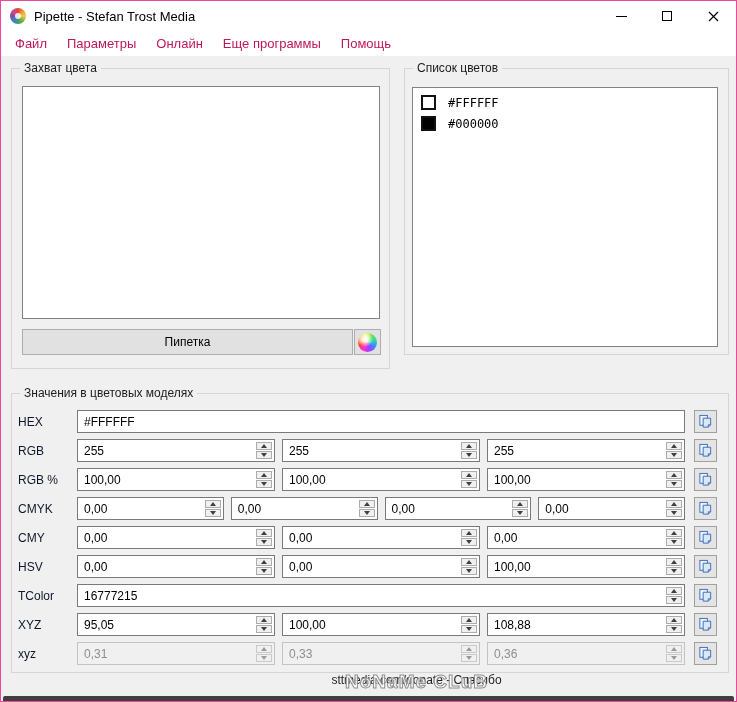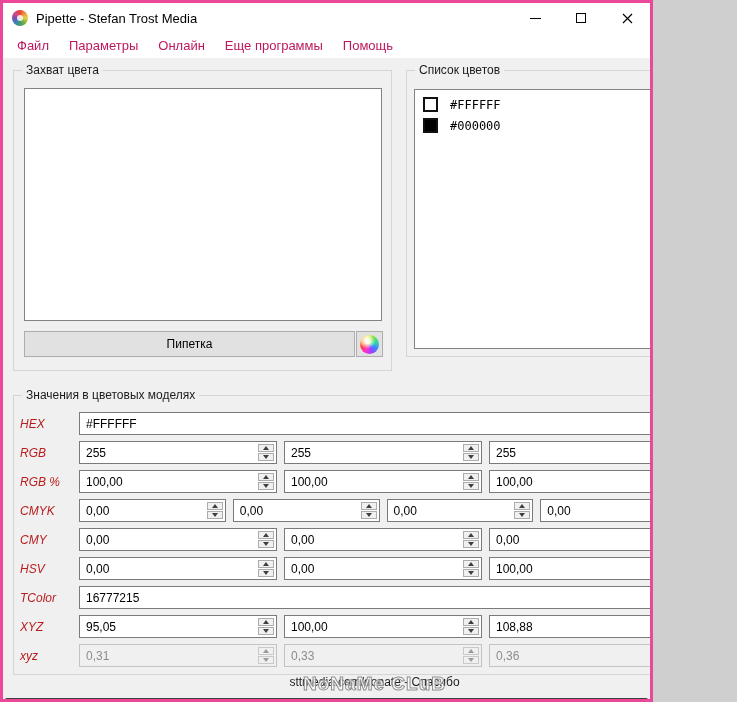--- a/index.html
+++ b/index.html
@@ -1,20 +1,20 @@
 <!DOCTYPE html>
 <html><head>
 <meta charset="utf-8">
 <style>
   * { margin:0; padding:0; box-sizing:border-box; }
   html,body { background:#cfcfcf; }
   #app {
-    position:relative; width:653px; height:702px;
+    position:relative; width:737px; height:702px;
     background:#f0f0f0; overflow:hidden;
-    border:3px solid #ec4899;
+    border:1px solid #ec4899;
     font-family:"Liberation Sans", sans-serif;
     font-size:12px; color:#1b1b1b;
   }
   
   #titlebar { position:absolute; left:0; top:0; width:100%; height:30px; background:#ffffff; display:flex; align-items:center; }
   #app-icon { width:16px; height:16px; margin:0 8px 0 9px; border-radius:50%;
     background:conic-gradient(#e5413c,#f09738,#e8d24a,#7fb241,#3e9c6b,#3f7fc1,#7a4fa8,#d44a84,#e5413c);
     position:relative; }
   #app-icon::after { content:""; position:absolute; left:5px; top:5px; width:6px; height:6px; border-radius:50%; background:#fefefe; opacity:.85; }
   #window-title { font-size:13px; color:#000; }
@@ -38,21 +38,21 @@
       conic-gradient(from 210deg, #ff2fd4,#ff4040,#ffb23e,#f6f23a,#6fe13c,#2fd4b0,#3e86ff,#a03eff,#ff2fd4); }
   #list-group { left:403px; top:67px; width:325px; height:287px;text-align:right; }
   #color-listbox { position:absolute; left:7px; top:18px; width:306px; height:260px; background:#ffffff; border:1px solid #828282; padding:4px 0; overflow:hidden; }
   .clist-item { display:flex; align-items:center; height:21px; padding-left:8px; }
   .swatch { width:15px; height:15px; border:2px solid #111; margin-right:12px; flex:0 0 auto; }
   .clist-label { font-family:"DejaVu Sans Mono", monospace; font-size:12px; color:#000; }
   
   #values-group { left:10px; top:392px; width:718px; height:280px; }
   #vrows { position:absolute; left:6px; top:16px; right:11px; display:flex; flex-direction:column; gap:6px; }
   .vrow { display:flex; align-items:center; height:23px; }
-  .vlabel { width:59px; flex:0 0 auto; font-size:12px; color:#b91c1c;font-style:italic; }
+  .vlabel { width:59px; flex:0 0 auto; font-size:12px; color:#0f172a; }
   .vfields { flex:1 1 auto; display:flex; gap:7px; }
   .vfield { position:relative; flex:1 1 0; height:23px; background:#fff; border:1px solid #7a7a7a; }
   .vinput { position:absolute; inset:0; border:none; outline:none; background:transparent; padding:0 20px 0 6px; font-family:"Liberation Sans",sans-serif; font-size:12px; color:#000; width:100%; height:100%; }
   .vfield.no-spin .vinput { padding-right:6px; }
   .spin { position:absolute; right:2px; top:2px; bottom:2px; width:16px; display:flex; flex-direction:column; gap:1px; }
   .spin-half { flex:1 1 0; background:#f0f0f0; border:1px solid #acacac; display:flex; align-items:center; justify-content:center; }
   .arr-up { width:0; height:0; border-left:3px solid transparent; border-right:3px solid transparent; border-bottom:4px solid #3f3f3f; }
   .arr-down { width:0; height:0; border-left:3px solid transparent; border-right:3px solid transparent; border-top:4px solid #3f3f3f; }
   .vfield.disabled { background:#f0f0f0; border-color:#c3c3c3; }
   .vfield.disabled .vinput { color:#8d8d8d; }

